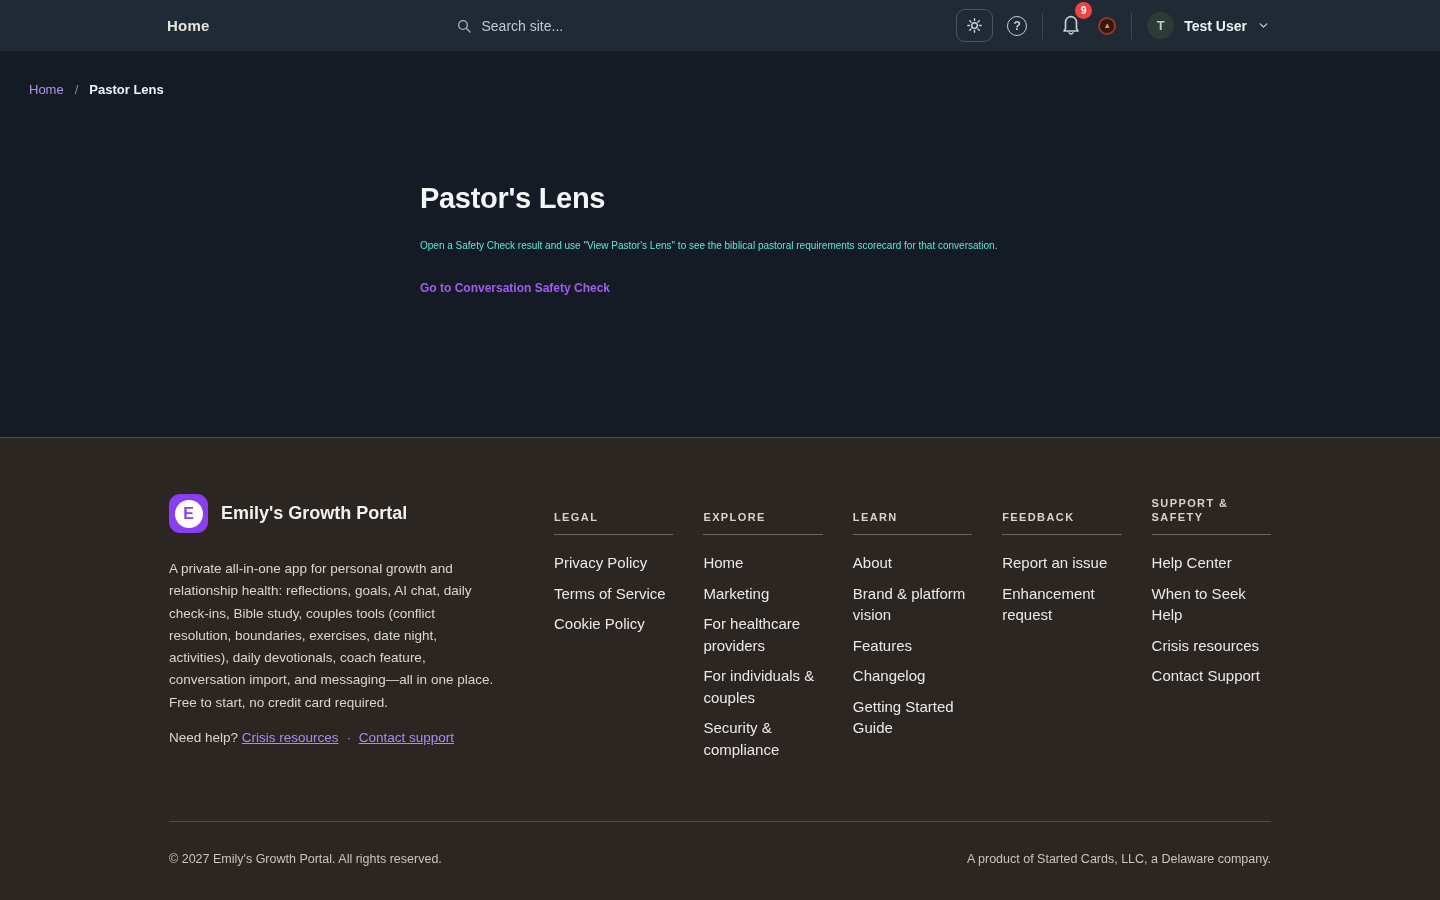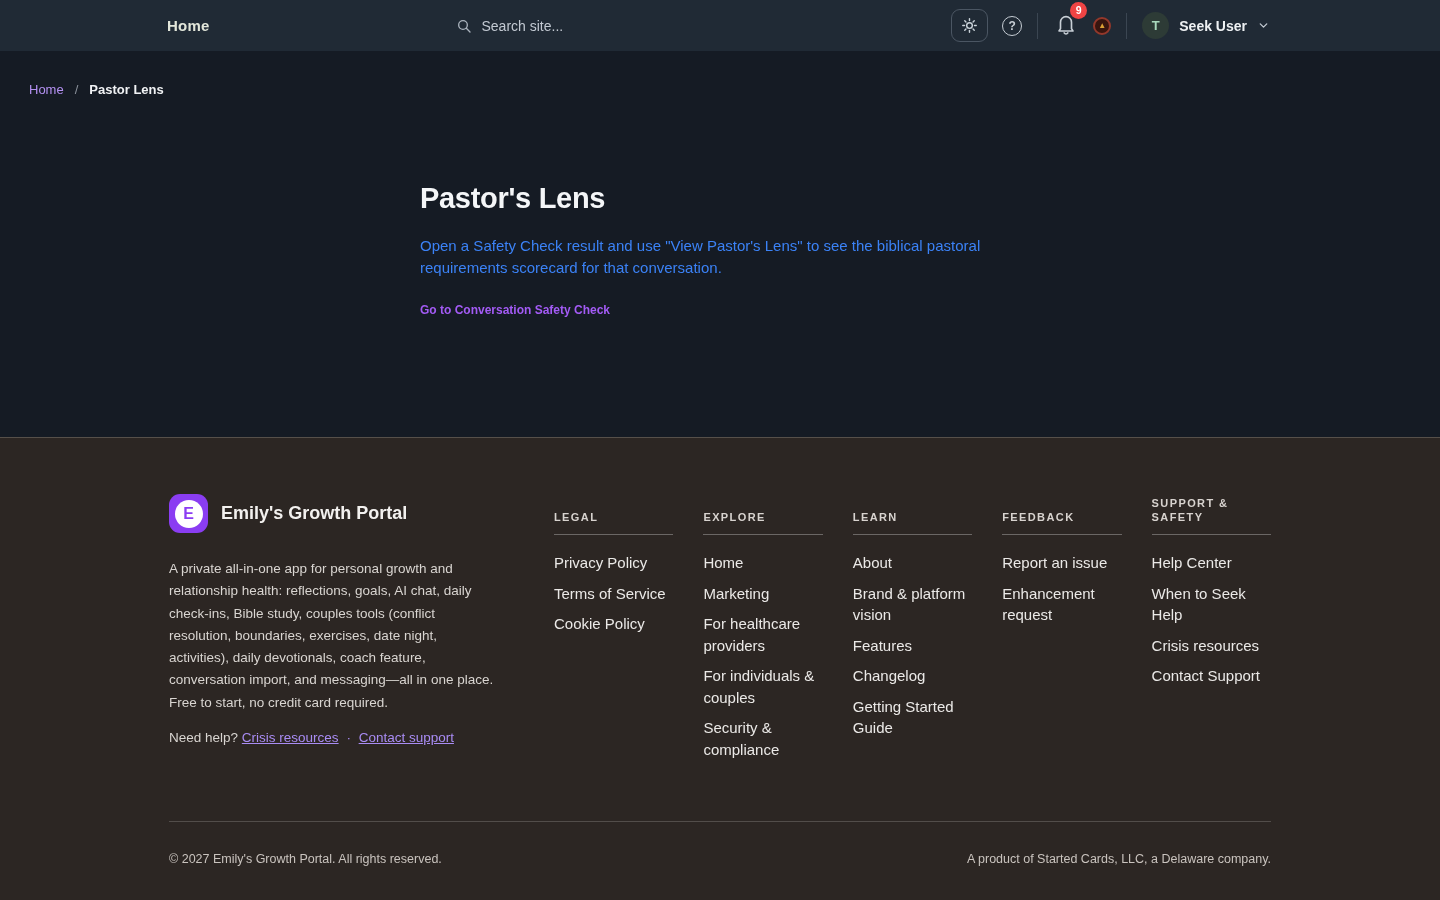--- a/index.html
+++ b/index.html
@@ -78,21 +78,21 @@
     display:flex; align-items:center;
   }
   .breadcrumb .bc-home { color:#b491f2; font-weight:500; }
   .breadcrumb .bc-sep { color:#8a919b; margin:0 11px; }
   .breadcrumb .bc-cur { color:#f0f2f4; font-weight:700; }
   .content { width:600px; margin:85px auto 0; }
   .page-title {
     font-size:29px; font-weight:800; color:#f4f6f8; letter-spacing:-.3px;
   }
   .page-desc {
-    margin-top:20px; font-size:15px; line-height:22px; color:#3b82f6;
+    margin-top:20px; font-size:10px; line-height:22px; color:#5eead4;
     max-width:590px;
   }
   .cta-link {
     display:inline-block; margin-top:24px;
     font-size:12px; font-weight:700; color:#a35bf5;
   }
 
   
   .footer {
     background:#2c2623; border-top:1px solid #56504a;
@@ -187,21 +187,21 @@
       </svg>
       <span class="badge">9</span>
     </span>
 
     <span class="alert-mini">▲</span>
 
     <span class="vdiv"></span>
 
     <div class="user-menu">
       <span class="avatar">T</span>
-      <span class="user-name">Seek User</span>
+      <span class="user-name">Test User</span>
       <svg width="13" height="13" viewBox="0 0 24 24" fill="none" stroke="#c3cad2" stroke-width="2.4" stroke-linecap="round" stroke-linejoin="round">
         <polyline points="6 9 12 15 18 9"></polyline>
       </svg>
     </div>
   </div>
 </header>
 
 <div class="main-area">
   <nav class="breadcrumb">
     <a class="bc-home">Home</a>

